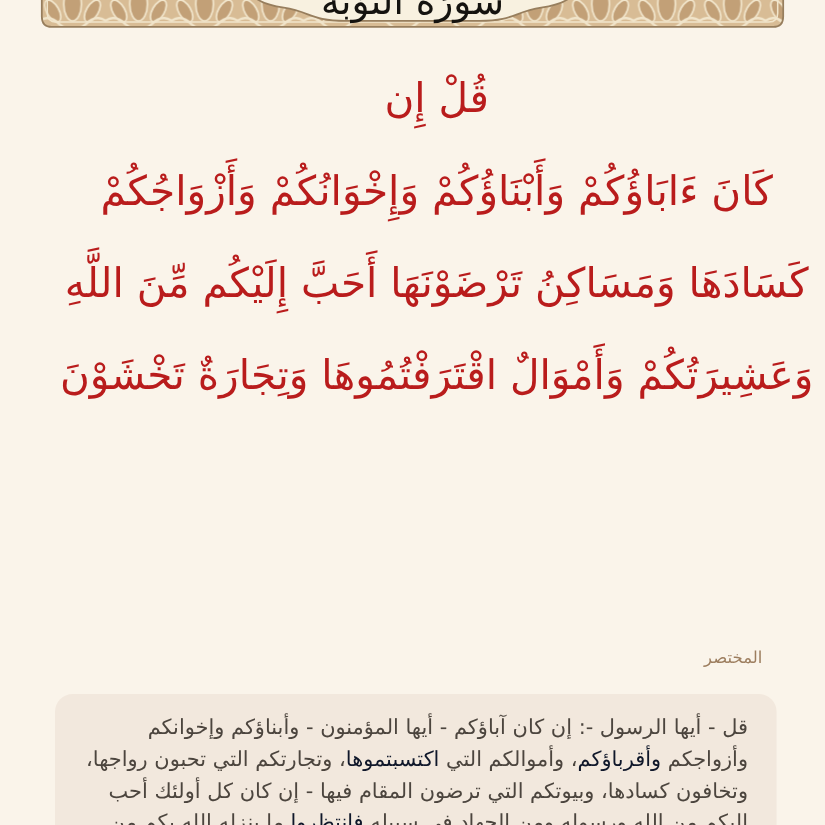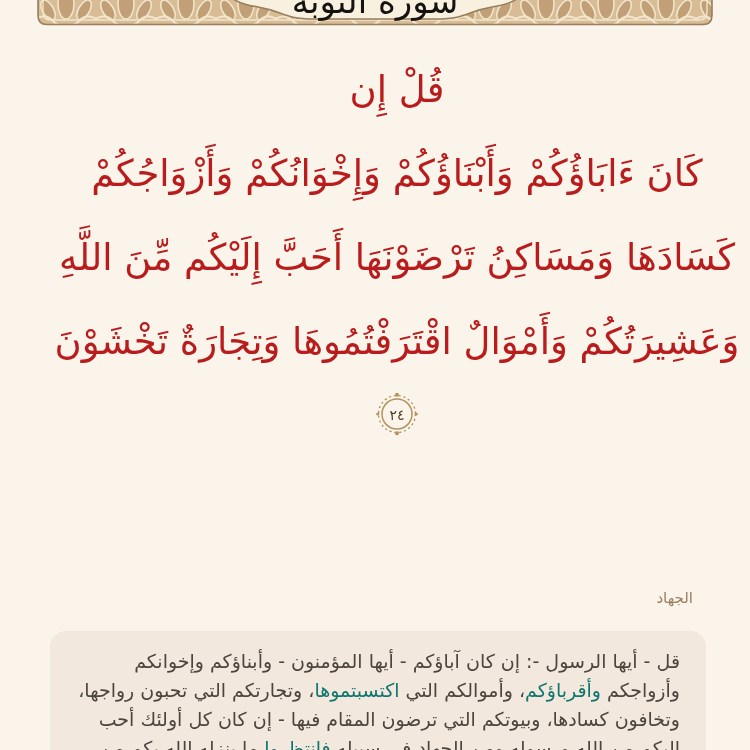--- a/index.html
+++ b/index.html
@@ -57,21 +57,21 @@
     border-radius: 16px;
     padding: 16px 26px 0 26px;
     box-sizing: border-box;
   }
   .tafsir-text {
     font-size: 19px;
     line-height: 29px;
     text-align: right;
     color: #4C453E;
   }
-  .tafsir-text .hl { color: #0f766e; }
+  .tafsir-text .hl { color: #0f172a; }
 </style>
 </head>
 <body>
 
 <div class="page">
 
   <div class="banner-wrap">
     <svg width="678" height="27" viewBox="0 0 678 27">
       <defs>
         <pattern id="orn" width="60" height="46" patternUnits="userSpaceOnUse">
@@ -93,33 +93,22 @@
   </div>
 
   <div class="verse">
     <div>
         <div class="verse-line">قُلْ إِن</div>
         <div class="verse-line">كَانَ ءَابَاؤُكُمْ وَأَبْنَاؤُكُمْ وَإِخْوَانُكُمْ وَأَزْوَاجُكُمْ</div>
         <div class="verse-line">كَسَادَهَا وَمَسَاكِنُ تَرْضَوْنَهَا أَحَبَّ إِلَيْكُم مِّنَ اللَّهِ</div>
         <div class="verse-line">وَعَشِيرَتُكُمْ وَأَمْوَالٌ اقْتَرَفْتُمُوهَا وَتِجَارَةٌ تَخْشَوْنَ</div>
       </div>
     <div class="verse-line">
-      <span class="ayah-marker">
-        <svg width="44" height="44" viewBox="0 0 44 44">
-          <circle cx="22" cy="22" r="18.5" fill="none" stroke="#B3935F" stroke-width="1.3" stroke-dasharray="2.2 2.7"></circle>
-          <circle cx="22" cy="22" r="15" fill="#FAF4EA" stroke="#B3935F" stroke-width="1.5"></circle>
-          <circle cx="22" cy="2.8" r="2" fill="#B3935F"></circle>
-          <circle cx="22" cy="41.2" r="2" fill="#B3935F"></circle>
-          <circle cx="2.8" cy="22" r="1.6" fill="#B3935F"></circle>
-          <circle cx="41.2" cy="22" r="1.6" fill="#B3935F"></circle>
-          <text x="22" y="27.5" text-anchor="middle" font-size="14" fill="#4A3B26">٢٤</text>
-        </svg>
-      </span>
     </div>
   </div>
 
-  <div class="tafsir-label">الجهاد</div>
+  <div class="tafsir-label">المختصر</div>
 
   <div class="tafsir-box">
     <div class="tafsir-text"><span>قل - أيها الرسول -: إن كان آباؤكم - أيها المؤمنون - وأبناؤكم وإخوانكم وأزواجكم </span><span class="hl">وأقرباؤكم</span><span>، وأموالكم التي </span><span class="hl">اكتسبتموها</span><span>، وتجارتكم التي تحبون رواجها، وتخافون كسادها، وبيوتكم التي ترضون المقام فيها - إن كان كل أولئك أحب إليكم من الله ورسوله ومن الجهاد في سبيله </span><span class="hl">فانتظروا</span><span> ما ينزله الله بكم من</span></div>
   </div>
 
 </div>
 
 </body></html>

